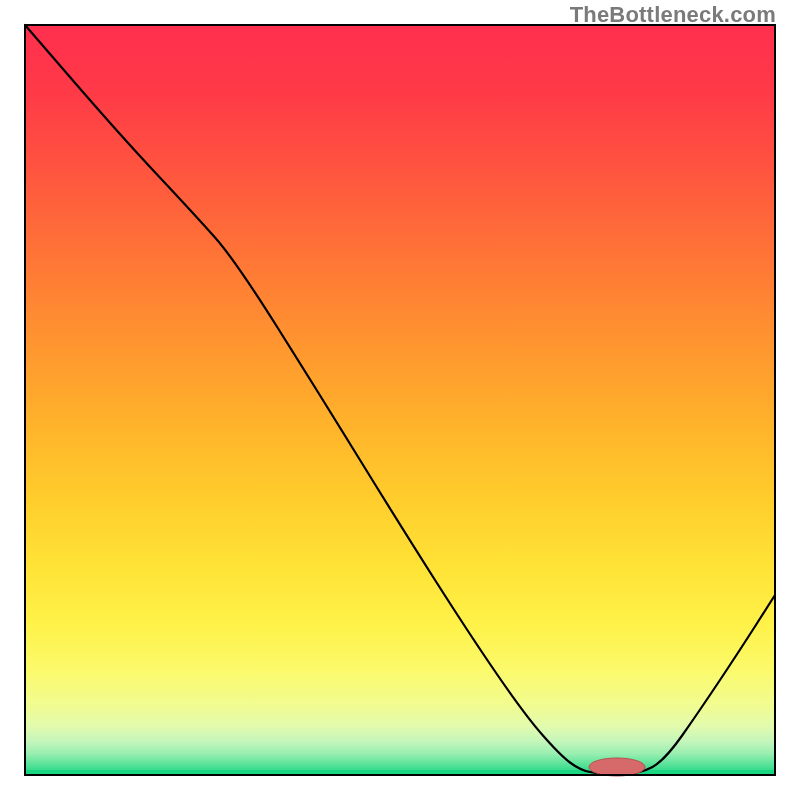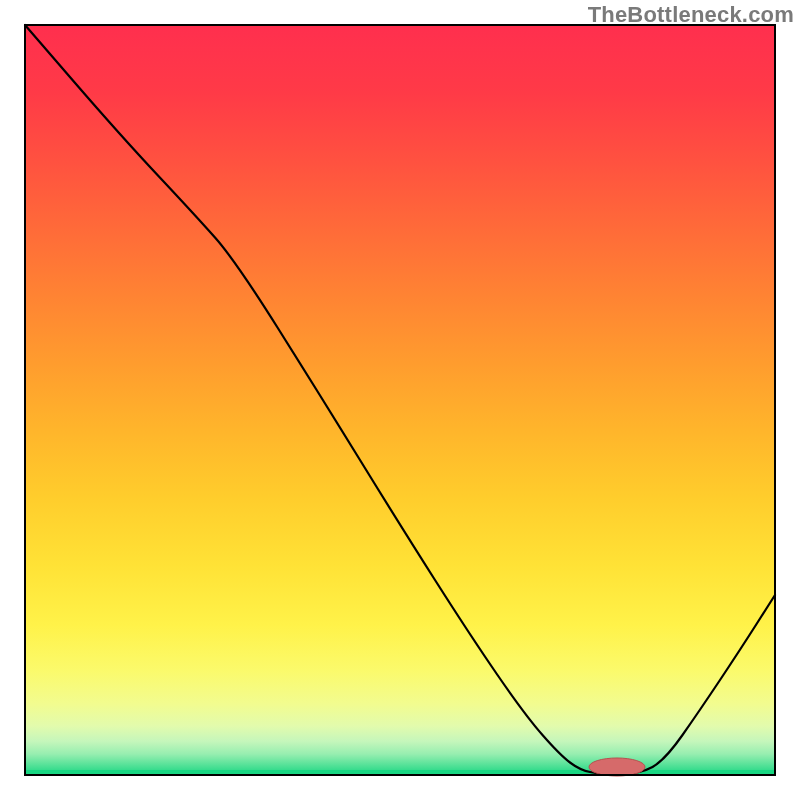--- a/index.html
+++ b/index.html
@@ -11,21 +11,21 @@
     font-family: Arial, Helvetica, sans-serif;
   }
   .container {
     position: relative;
     width: 800px;
     height: 800px;
   }
   .watermark {
     position: absolute;
     top: 2px;
-    right: 6px;
+    right: 24px;
     font-size: 22px;
     font-weight: 600;
     color: #7a7a7a;
     letter-spacing: 0.2px;
   }
   svg.chart {
     position: absolute;
     left: 0;
     top: 0;
   }

